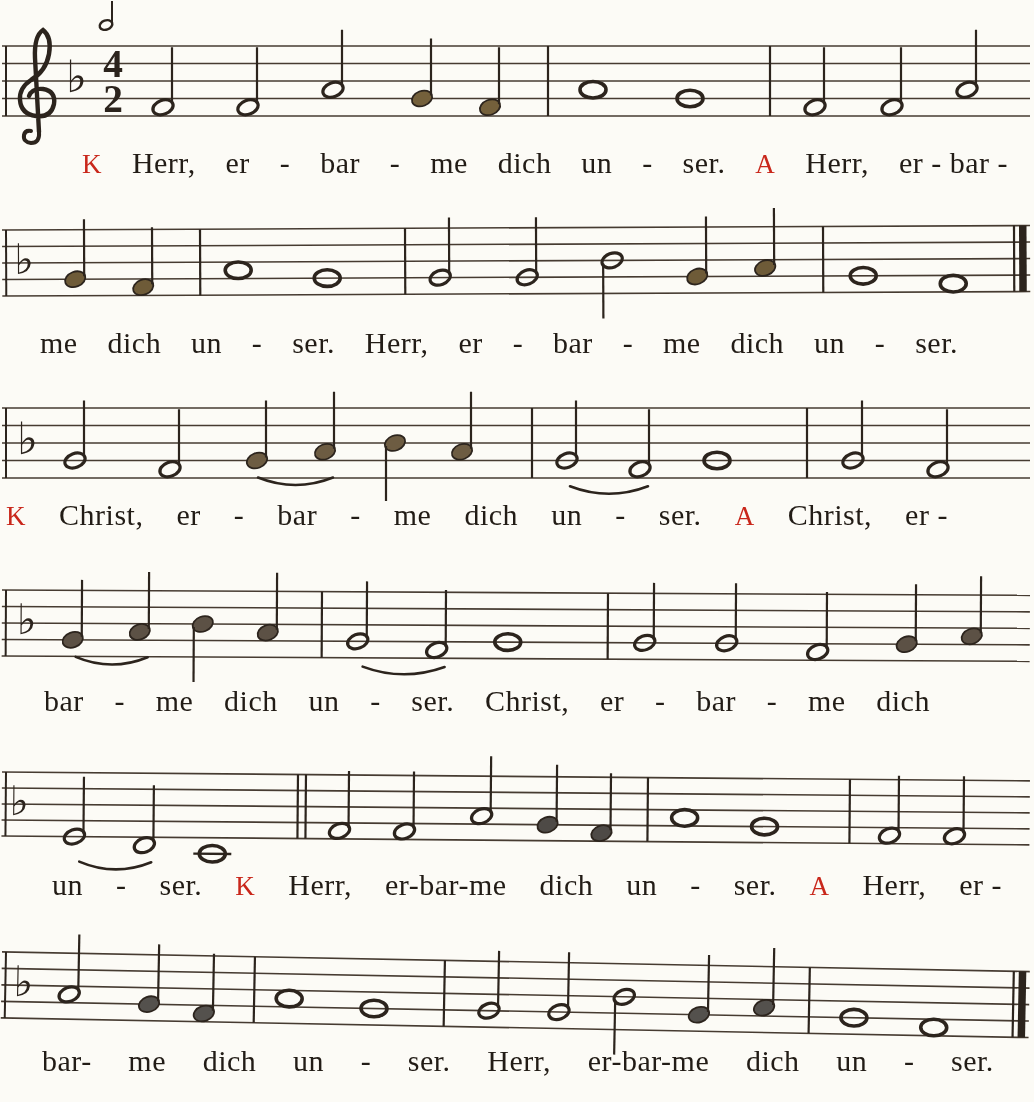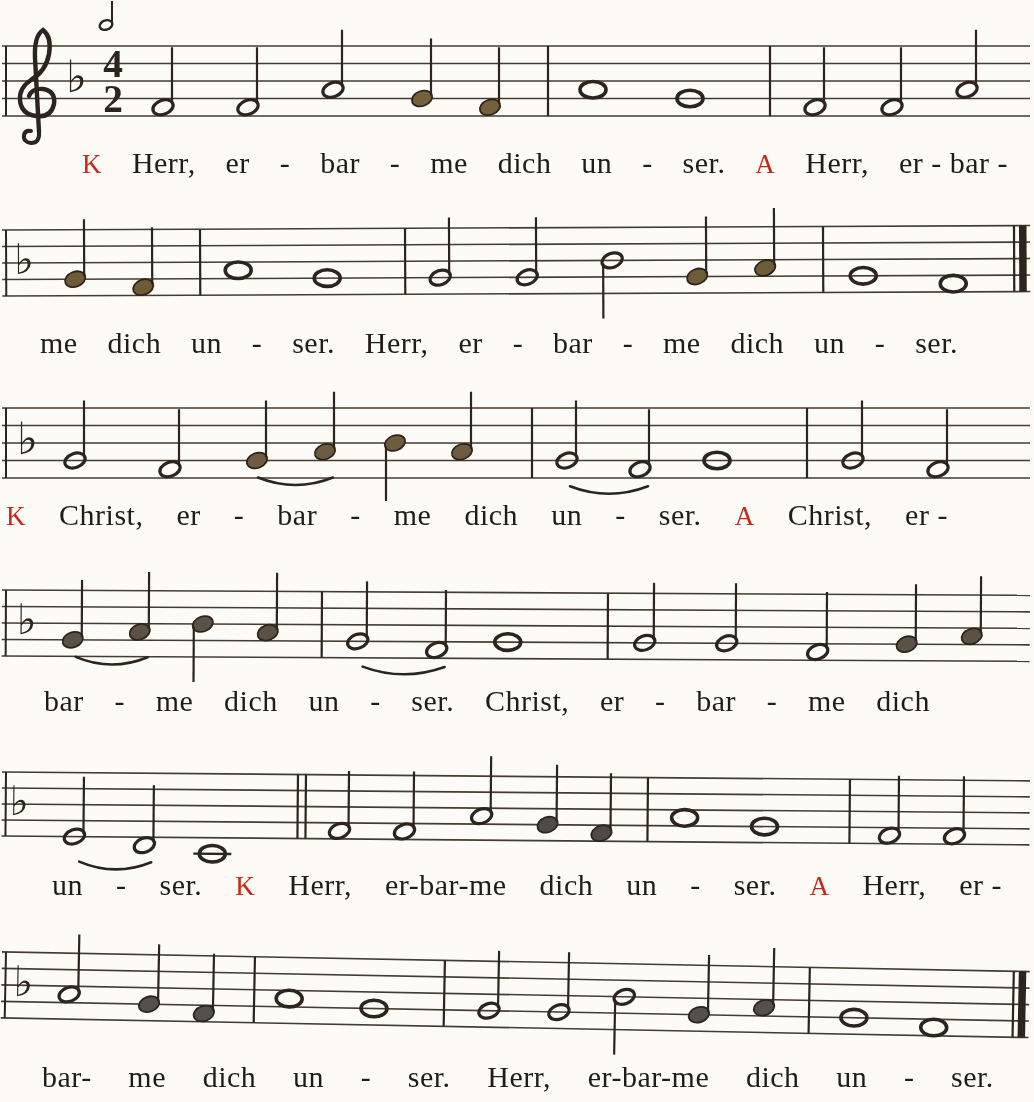--- a/index.html
+++ b/index.html
@@ -456,21 +456,21 @@
         <span class="syll">Herr,</span>
         <span class="syll">er-bar-me</span>
         <span class="syll">dich</span>
         <span class="syll">un</span>
         <span class="syll">-</span>
         <span class="syll">ser.</span>
         <span class="k-marker">A</span>
         <span class="syll">Herr,</span>
         <span class="syll">er -</span>
       </div>
-      <div class="lyrics-row" style="top: 1044px; left: 42px; right: 40px; margin-top: 16px;">
+      <div class="lyrics-row" style="top: 1044px; left: 42px; right: 40px;">
         <span class="syll">bar-</span>
         <span class="syll">me</span>
         <span class="syll">dich</span>
         <span class="syll">un</span>
         <span class="syll">-</span>
         <span class="syll">ser.</span>
         <span class="syll">Herr,</span>
         <span class="syll">er-bar-me</span>
         <span class="syll">dich</span>
         <span class="syll">un</span>

